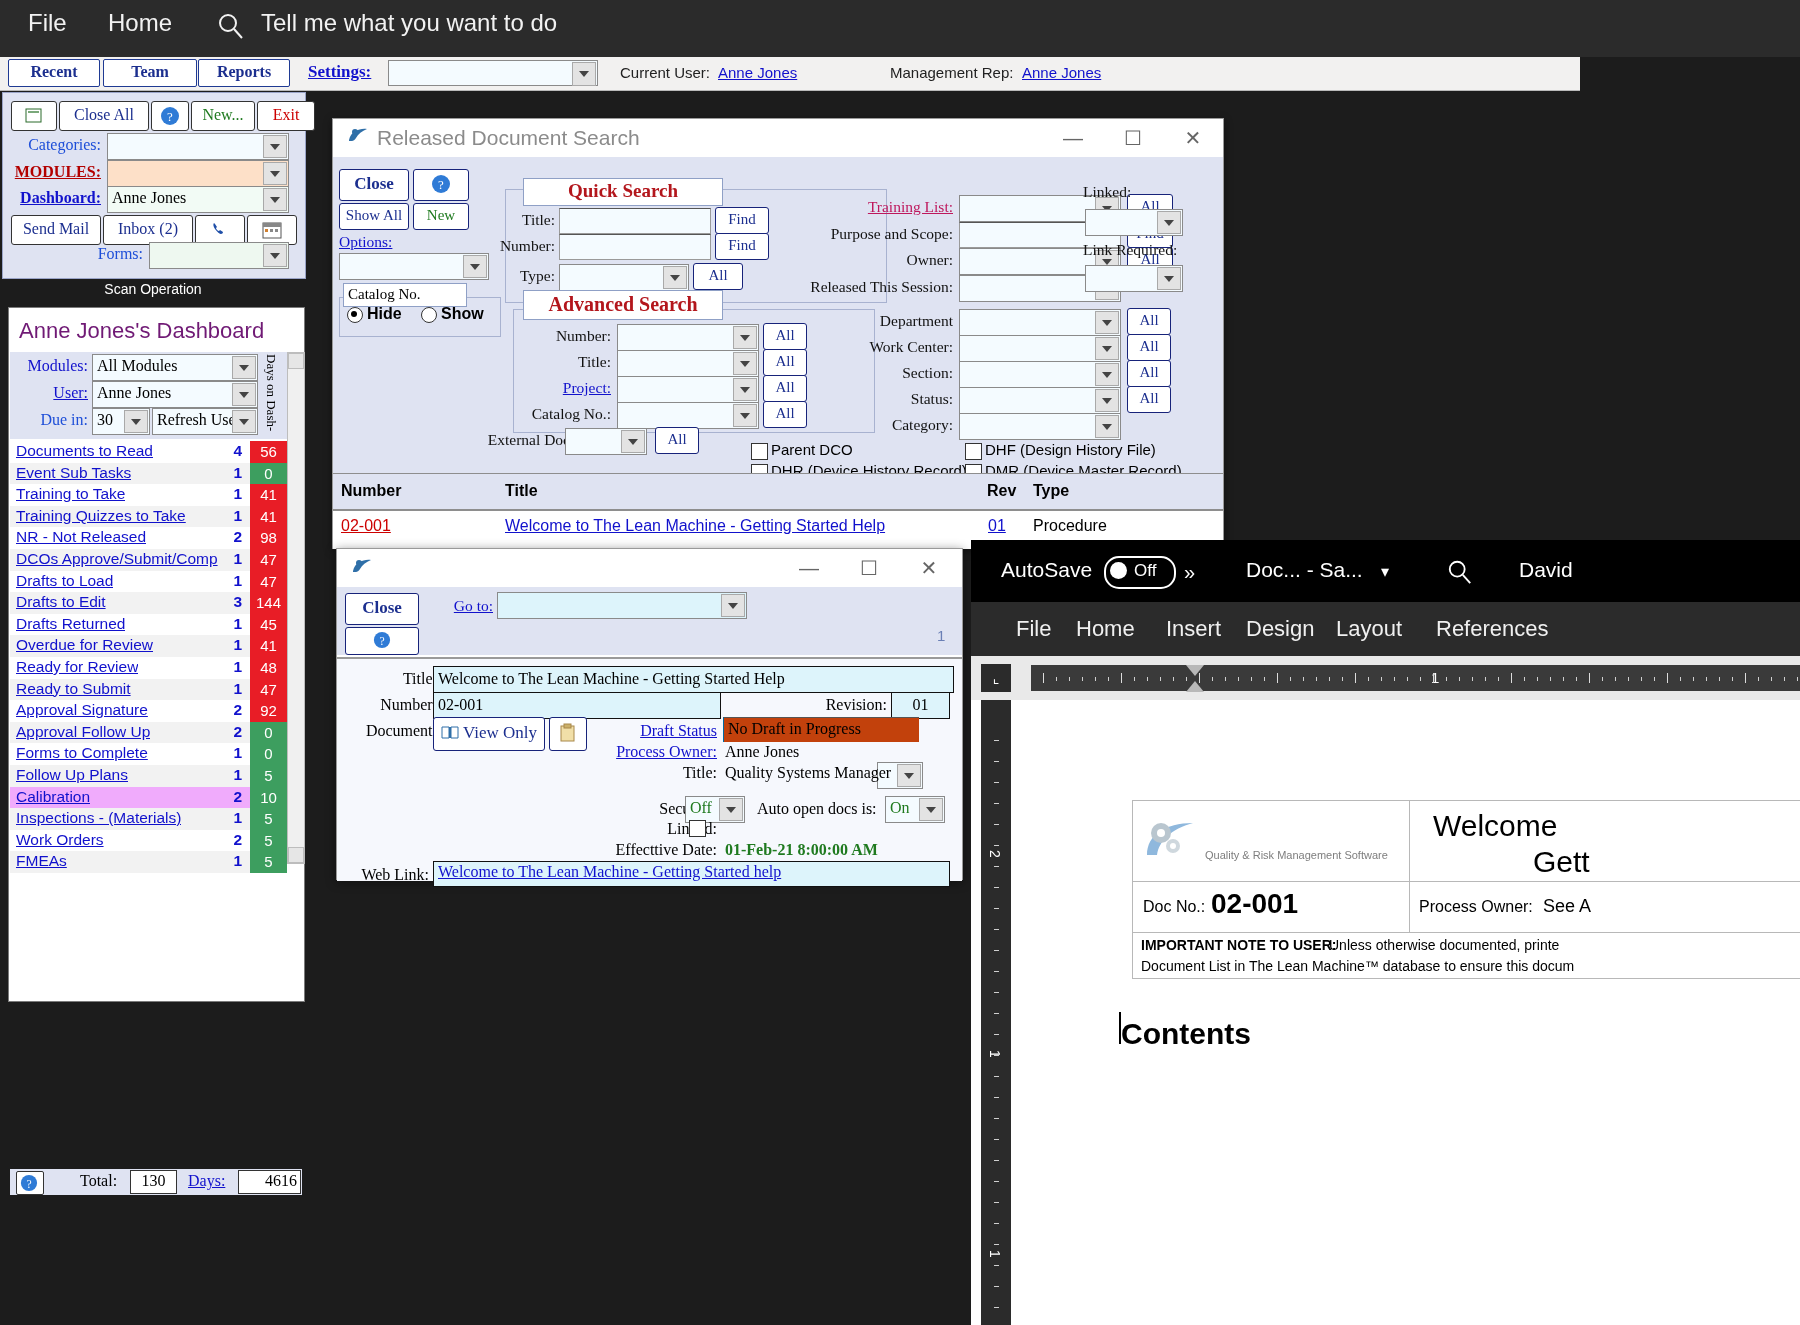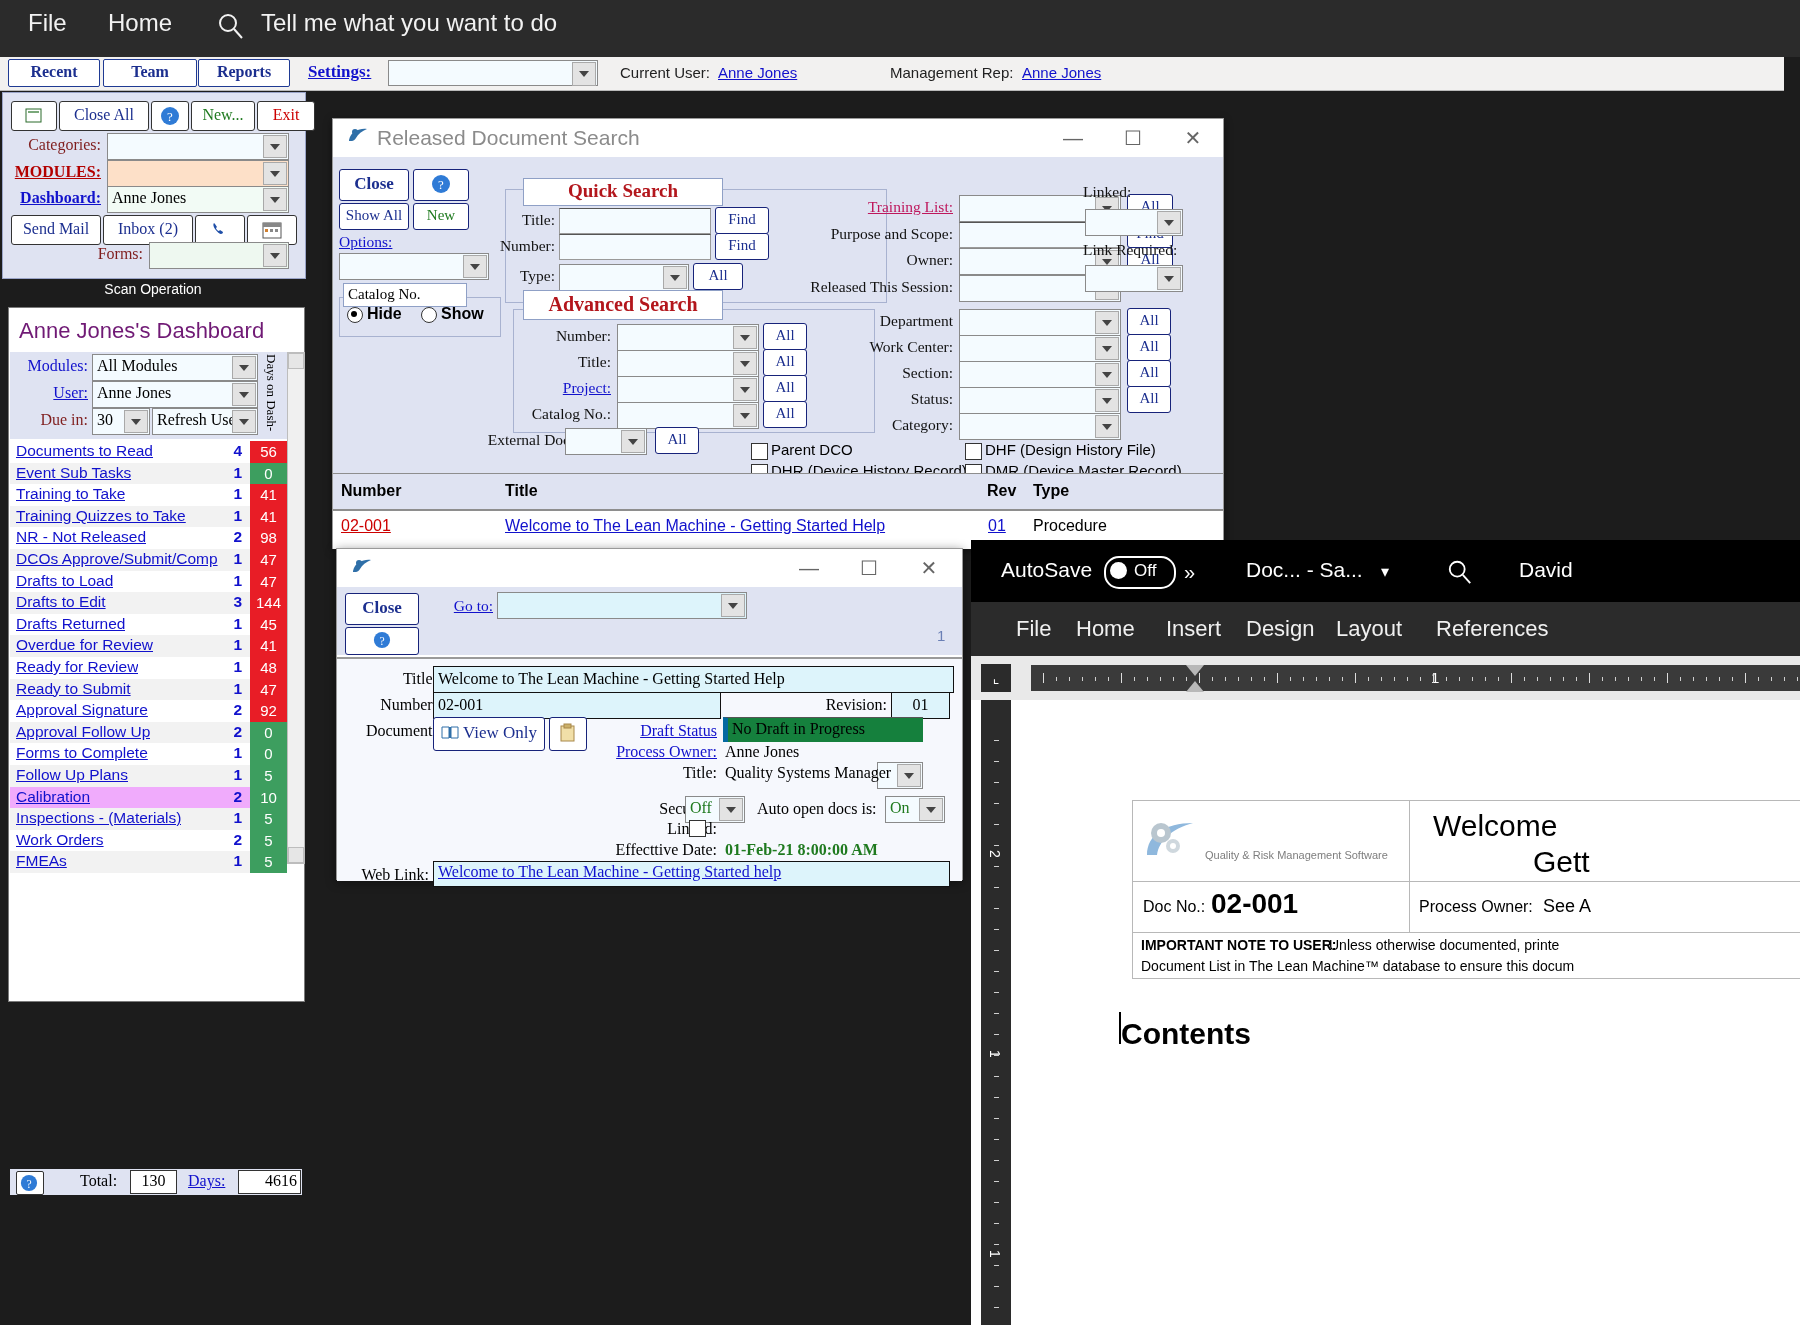--- a/index.html
+++ b/index.html
@@ -11,40 +11,40 @@
   }
   .abs{position:absolute;}
 
   
   #app-ribbon{left:0;top:0;width:1800px;height:57px;background:#2b2b2b;}
   #app-ribbon .rb-item{position:absolute;top:9px;color:#f2f2f2;font-size:24px;font-weight:400;}
   #tellme-icon{position:absolute;left:217px;top:12px;width:28px;height:28px;}
   #tellme-icon svg{display:block;}
 
   
-  #toolbar-strip{left:0;top:57px;width:1784px;height:33px;background:#f2f1f0;border-bottom:1px solid #b9b9b9;}
+  #toolbar-strip{left:0;top:57px;width:1580px;height:33px;background:#f2f1f0;border-bottom:1px solid #b9b9b9;}
   .tbtn{
     position:absolute;top:2px;height:26px;border:1px solid #1f3a93;background:#fff;
     color:#1c2f8f;font-weight:bold;font-size:16px;text-align:center;line-height:24px;border-radius:2px;
     font-family:"Liberation Serif", serif;
   }
   #settings-label{position:absolute;left:308px;top:5px;color:#1111cc;font-weight:bold;font-size:17px;
      text-decoration:underline;font-family:"Liberation Serif",serif;}
   #settings-combo{position:absolute;left:388px;top:3px;width:208px;height:24px;border:1px solid #8a8a8a;background:#f4fbff;}
   #settings-combo .arrow{position:absolute;right:1px;top:1px;width:22px;height:22px;background:#e3e3e3;border:1px solid #a9a9a9;}
   .caret{position:absolute;left:50%;top:50%;margin-left:-5px;margin-top:-3px;width:0;height:0;
      border-left:5px solid transparent;border-right:5px solid transparent;border-top:6px solid #444;}
   .smalltxt{position:absolute;font-size:15px;color:#222;}
   .bluelink{color:#1111cc;text-decoration:underline;}
 
   
   #nav-card{left:2px;top:92px;width:302px;height:185px;background:#dfe3f2;border:1px solid #9aa4c8;}
   .navbtn{position:absolute;background:#fff;border:1px solid #333;border-radius:3px;
       font-family:"Liberation Serif",serif;font-size:16px;text-align:center;line-height:26px;height:28px;}
-  .fieldlbl{position:absolute;font-size:16px;font-family:"Liberation Serif",serif;color:#7f1d1d;text-align:right;}
+  .fieldlbl{position:absolute;font-size:16px;font-family:"Liberation Serif",serif;color:#1d4ed8;text-align:right;}
   .combo{position:absolute;border:1px solid #8a8a8a;background:#f4fbff;height:25px;}
   .combo .arrow{position:absolute;right:1px;top:1px;width:22px;height:21px;background:#e3e3e3;border:1px solid #a9a9a9;}
   .combo .val{position:absolute;left:4px;top:2px;font-size:16px;font-family:"Liberation Serif",serif;}
 
   #scan-op{position:absolute;left:2px;top:281px;width:302px;height:20px;color:#fff;font-size:14px;text-align:center;}
 
   
   #dash-card{left:8px;top:307px;width:295px;height:693px;background:#fff;border:1px solid #7a7a7a;}
   #dash-title{position:absolute;left:10px;top:10px;font-size:22px;color:#701a75;font-family:"Liberation Sans",sans-serif;}
   #dash-filters{position:absolute;left:1px;top:44px;width:270px;height:87px;background:#dfe3f2;}
@@ -681,21 +681,21 @@
           </svg>
       </span><span>View Only</span>
     </div>
     <div class="btn-sm" style="left:212px;top:58px;width:36px;height:32px;">
       <svg width="18" height="20" viewBox="0 0 18 20" style="margin-top:5px">
           <rect x="2" y="3" width="13" height="15" fill="#f1dfa8" stroke="#a8884a"></rect>
           <rect x="5" y="1" width="7" height="4" fill="#cbb06a" stroke="#a8884a"></rect>
         </svg>
     </div>
     <div class="dlbl" style="left:250px;top:63px;width:130px;color:#1111cc;text-decoration:underline;">Draft Status</div>
-    <div class="abs" style="left:386px;top:58px;width:195px;height:24px;border-left:5px solid #0369a1;border-top:1px solid #555;background:#15803d;">
+    <div class="abs" style="left:386px;top:58px;width:195px;height:24px;border-left:1px solid #0369a1;border-top:1px solid #555;background:#c2410c;">
       <span style="position:absolute;left:4px;top:2px;font-size:16px;font-family:'Liberation Serif',serif;">No Draft in Progress</span>
     </div>
     <div class="combo" style="left:540px;top:103px;width:44px;">
       <span class="arrow">
           <i class="caret"></i>
         </span>
     </div>
     <div class="dlbl" style="left:250px;top:84px;width:130px;color:#1111cc;text-decoration:underline;">Process Owner:</div>
     <div class="dval" style="left:388px;top:84px;">Anne Jones</div>
     <div class="dlbl" style="left:290px;top:105px;width:90px;">Title:</div>

